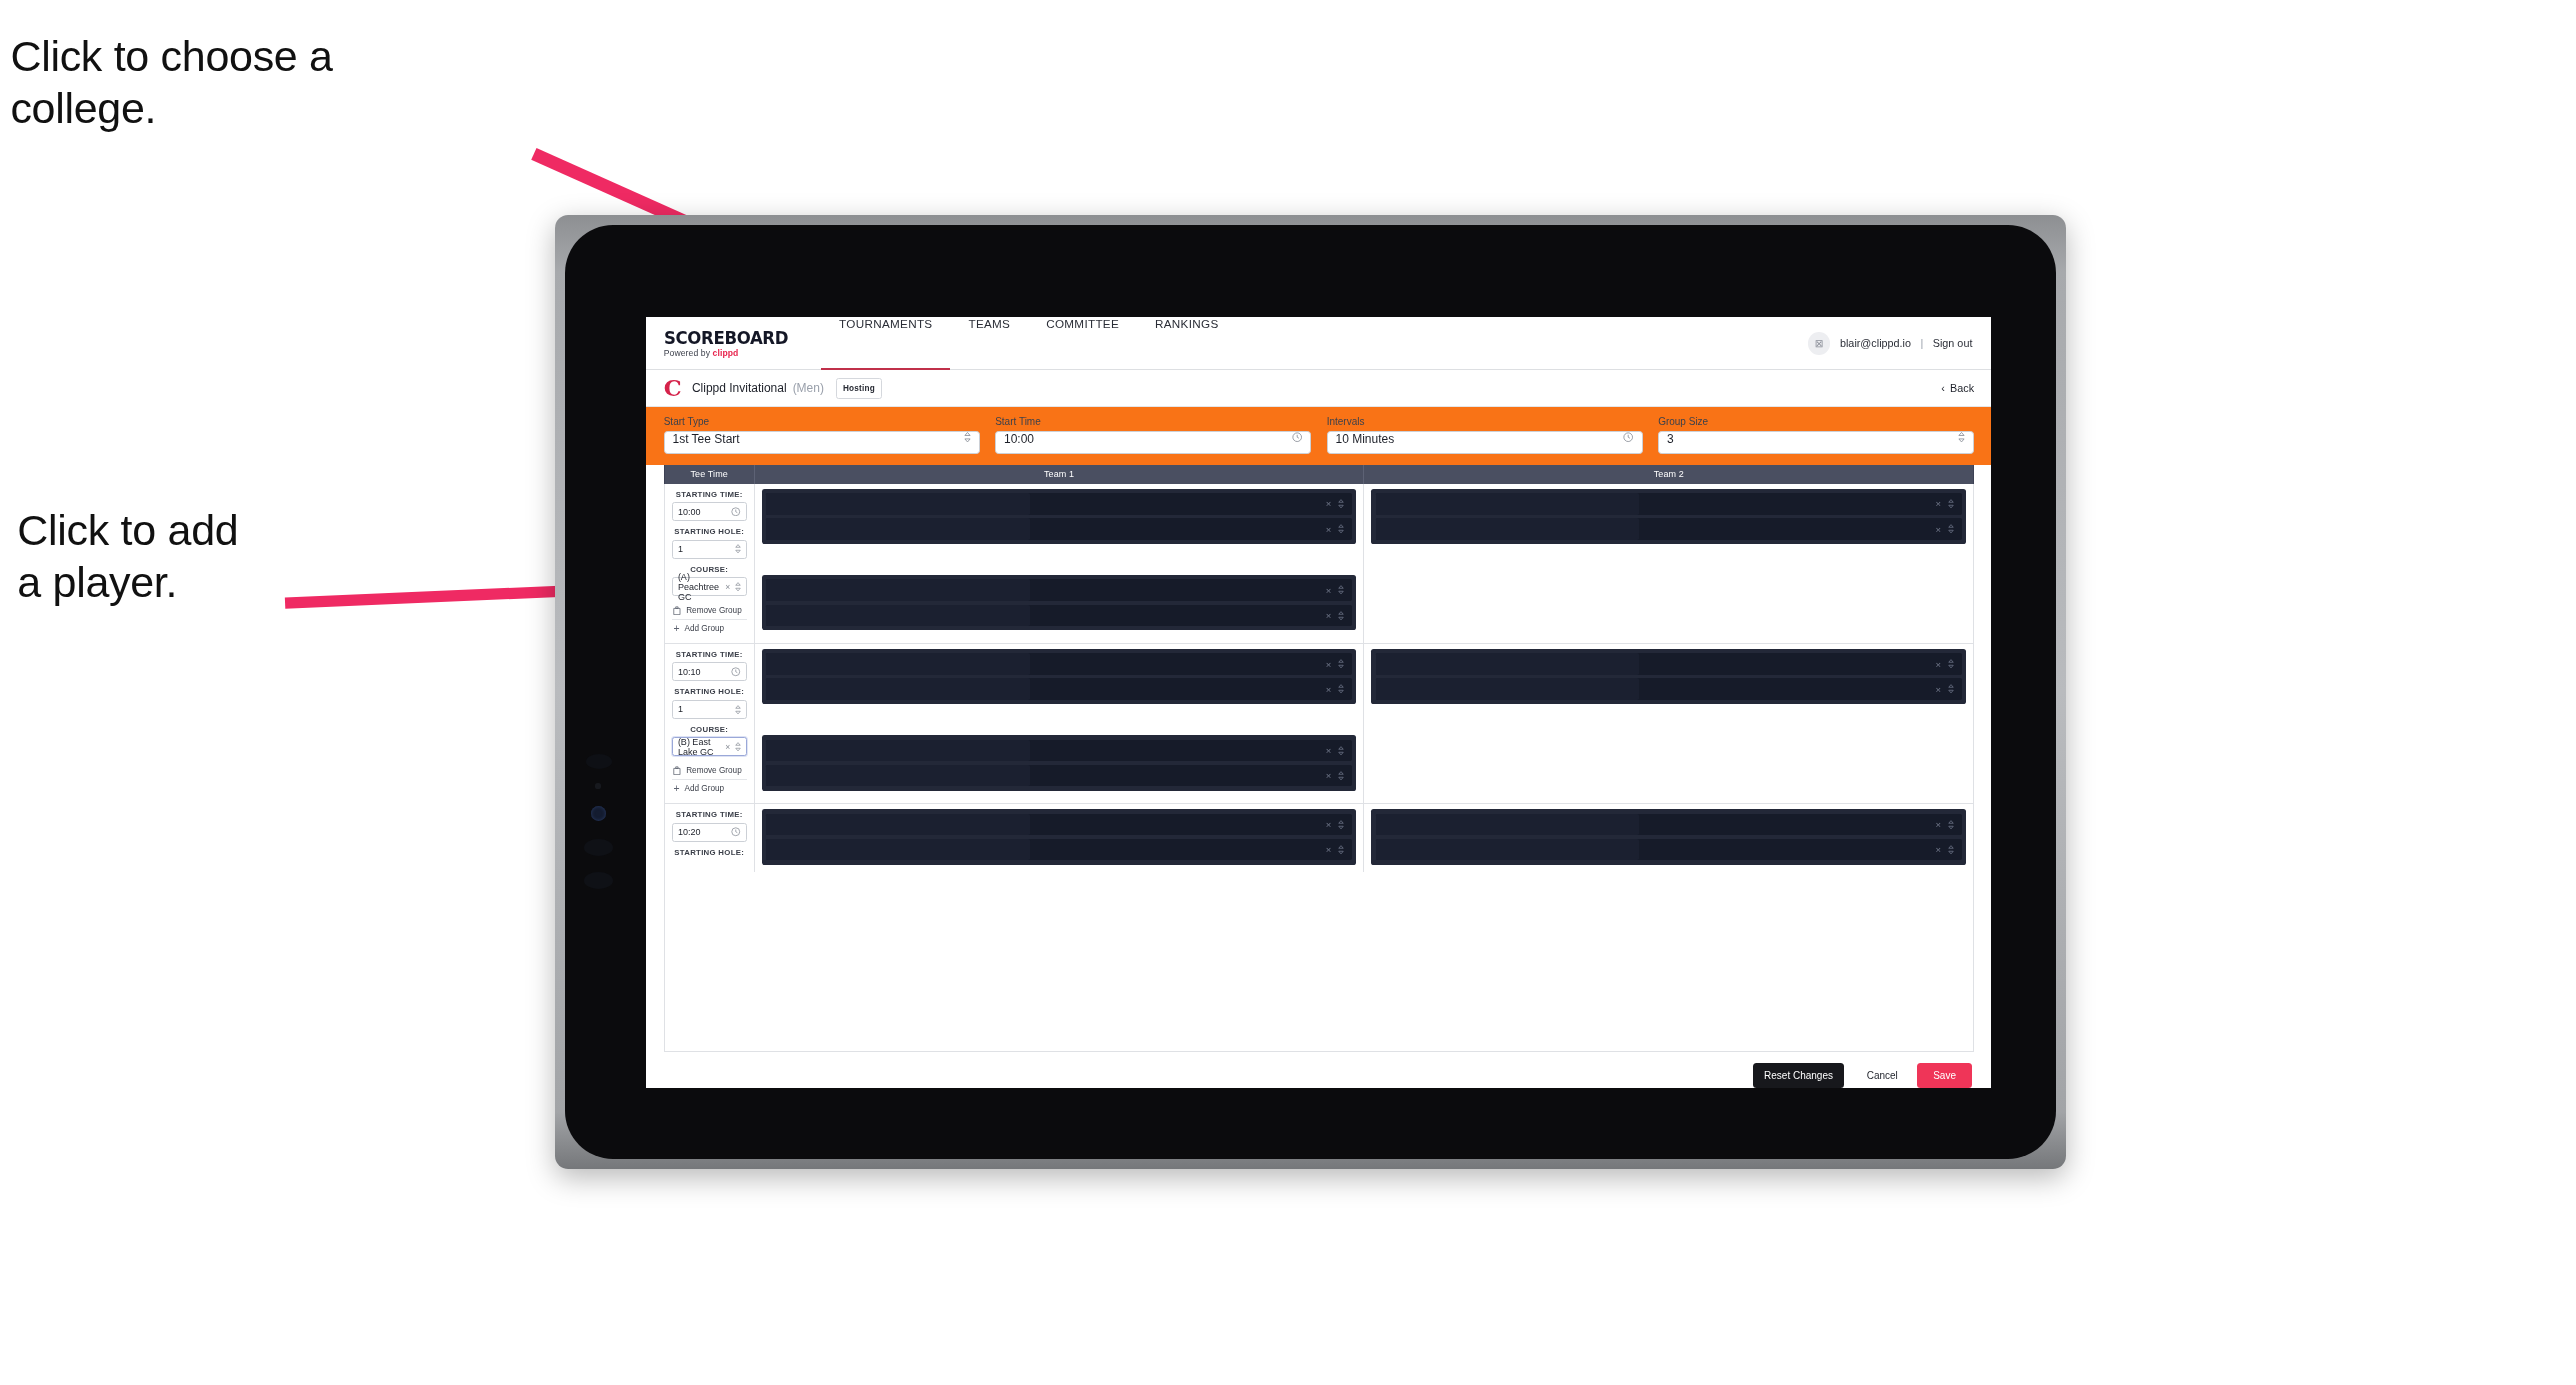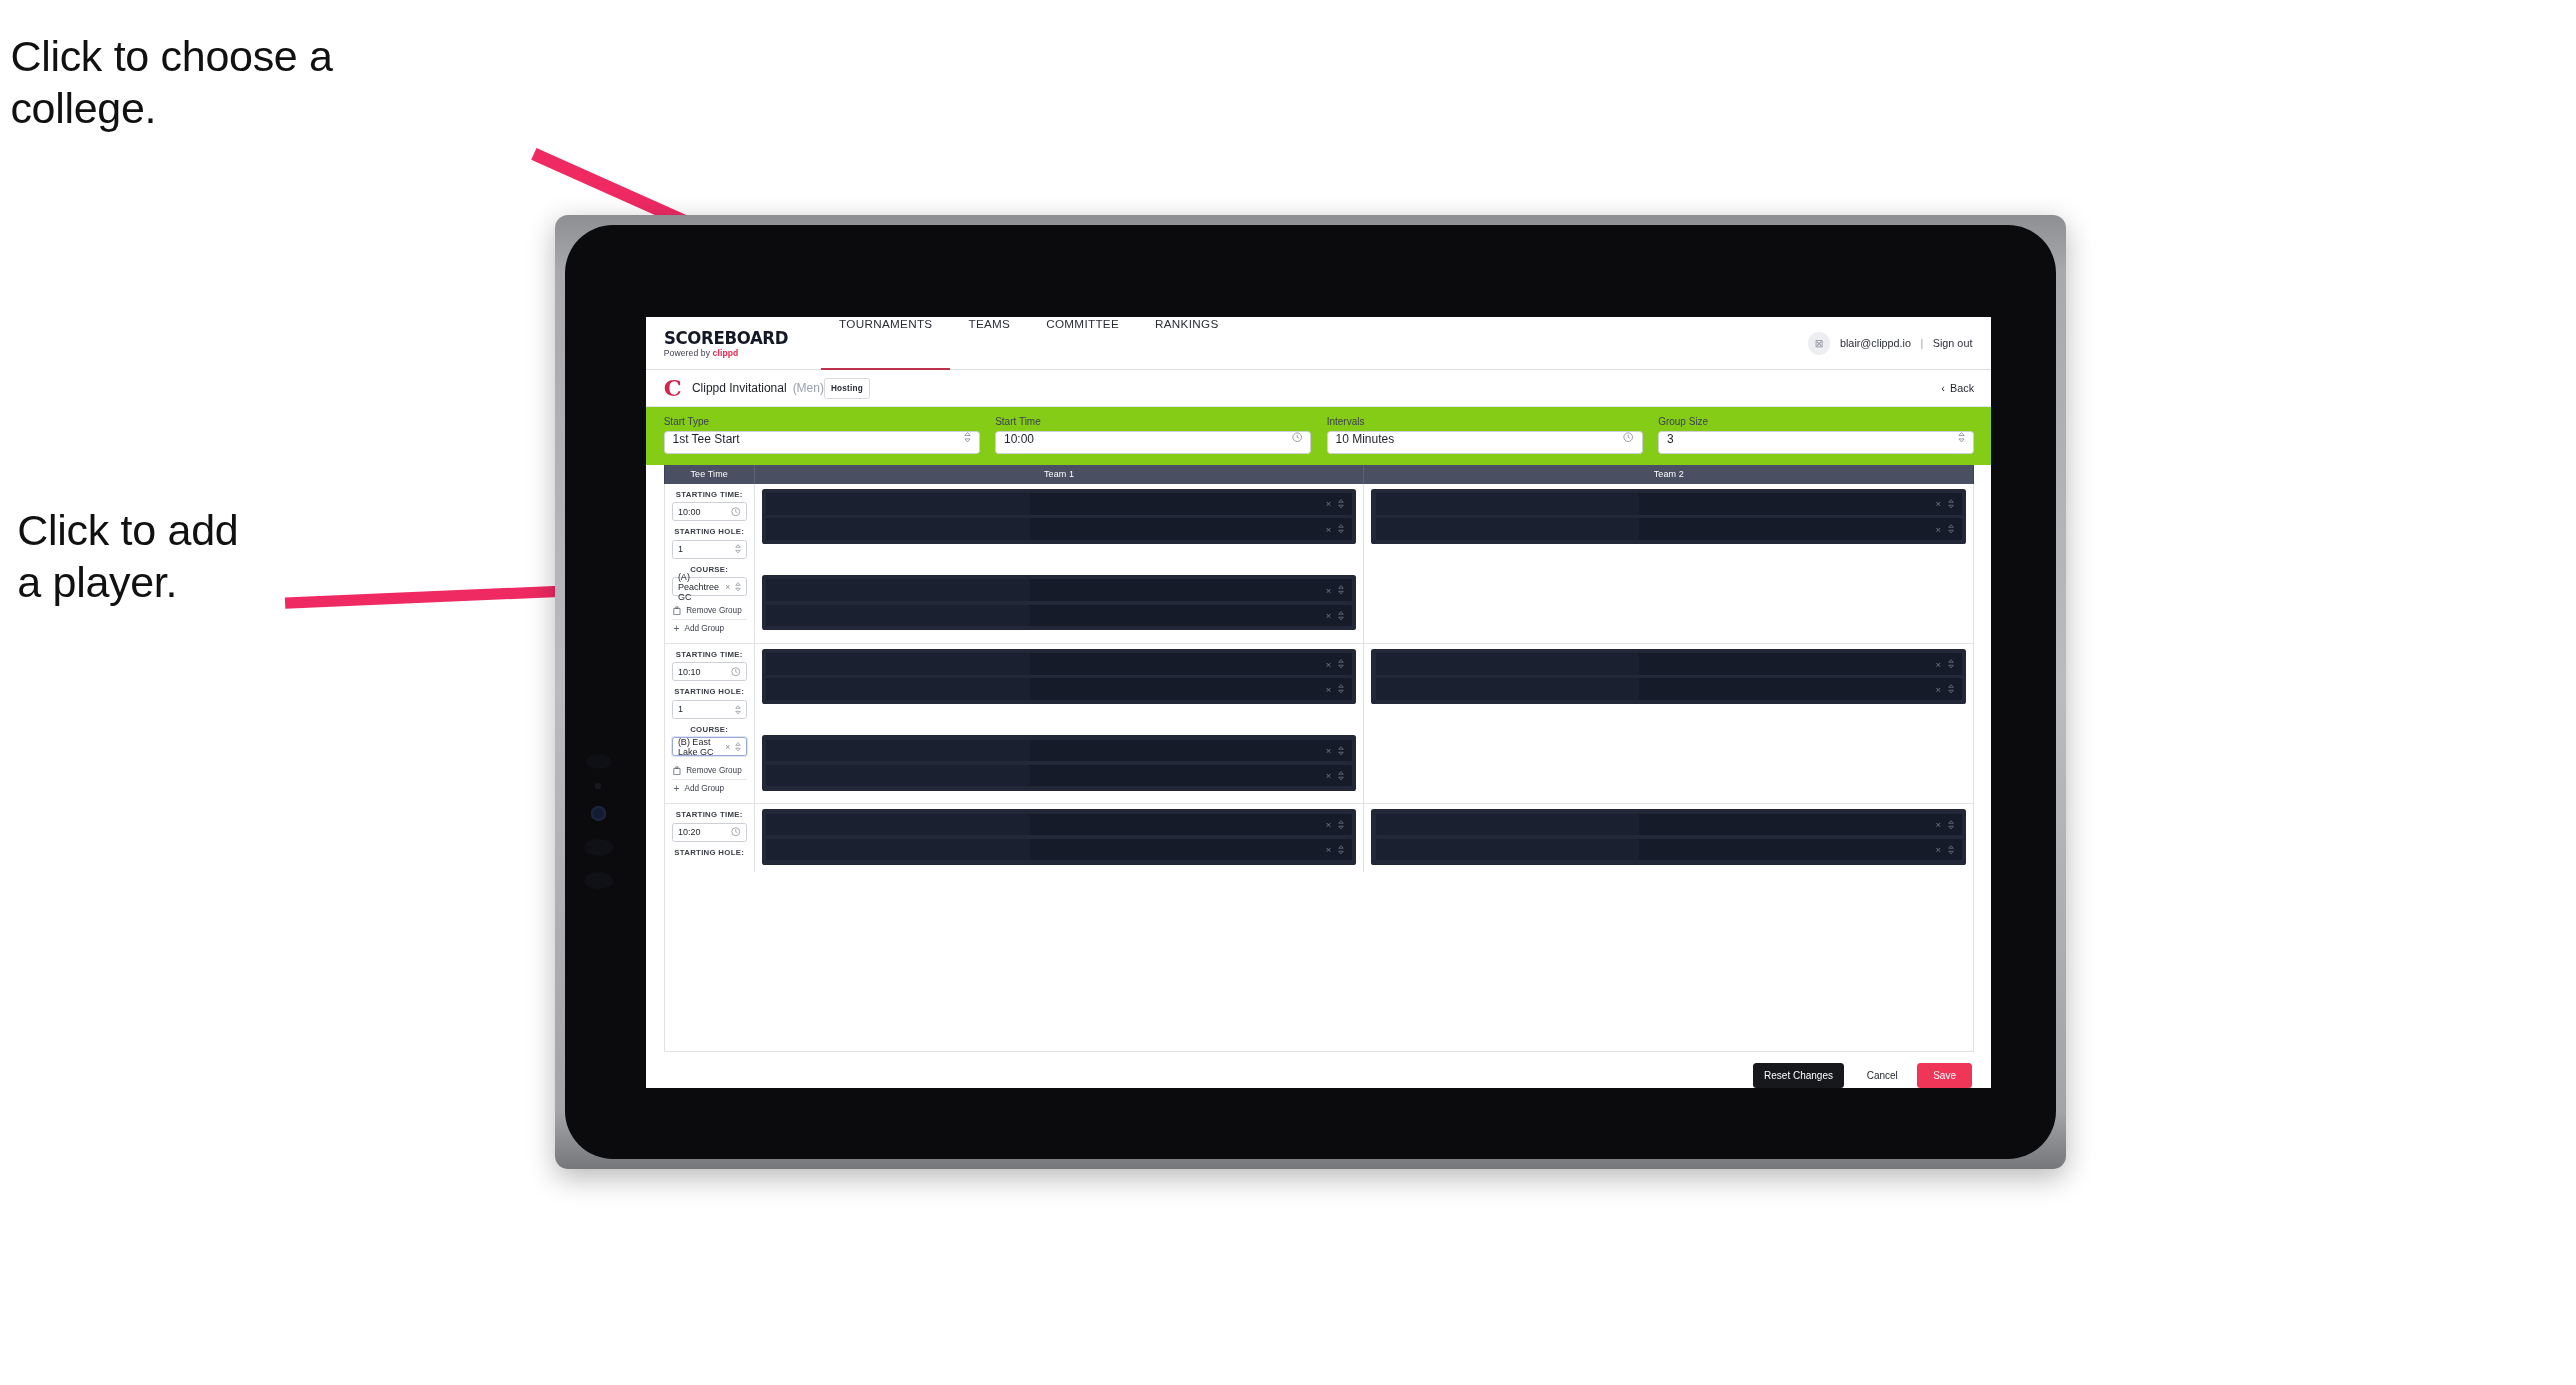--- a/index.html
+++ b/index.html
@@ -119,31 +119,31 @@
     height: 37px; display:flex; align-items:center; padding: 0 17.3px;
     border-bottom:0.9px solid #e4e6e9; background:#fff;
   }
   .clippd-c {
     font-family:"DejaVu Serif", serif; font-weight:700; font-size:22.5px;
     color:#d5224a; line-height:1; margin-right:11.2px; letter-spacing:-0.9px;
   }
   .tour-name { font-size:12px; color:#1d2029; }
   .tour-gender { font-size:12px; color:#9aa0ab; margin-left:6px; }
   .badge-hosting {
-    font-size:8.2px; font-weight:700; color:#272a33;
+    margin-left:12px; font-size:8.2px; font-weight:700; color:#272a33;
     border:0.9px solid #d5d8dd; border-radius:2.6px; padding:5px 6px; letter-spacing:0.2px;
   }
   .back-link {
     margin-left:auto; display:flex; align-items:center; gap:5.2px;
     font-size:10.8px; color:#1d2029; cursor:pointer;
   }
 
   
   .settings {
-    display:flex; gap:15.5px; padding: 8.6px 17.3px 10.4px 17.3px; background:#84cc16;
+    display:flex; gap:15.5px; padding: 8.6px 17.3px 10.4px 17.3px; background:#f97316;
   }
   .fld { flex:1; }
   .fld-label { font-size:10px; color:#3d414b; margin-bottom:4.3px; }
   .fld-box {
     height:23px; border:0.9px solid #ccd0d6; border-radius:3.5px; background:#fff;
     display:flex; align-items:flex-start; padding: 0 7.8px;
     font-size:12px; color:#1d2029;gap:14px;
   }
   .fld-box .spacer { flex:1; }
   .ic { color:#8b9099; display:flex; align-items:center; }

